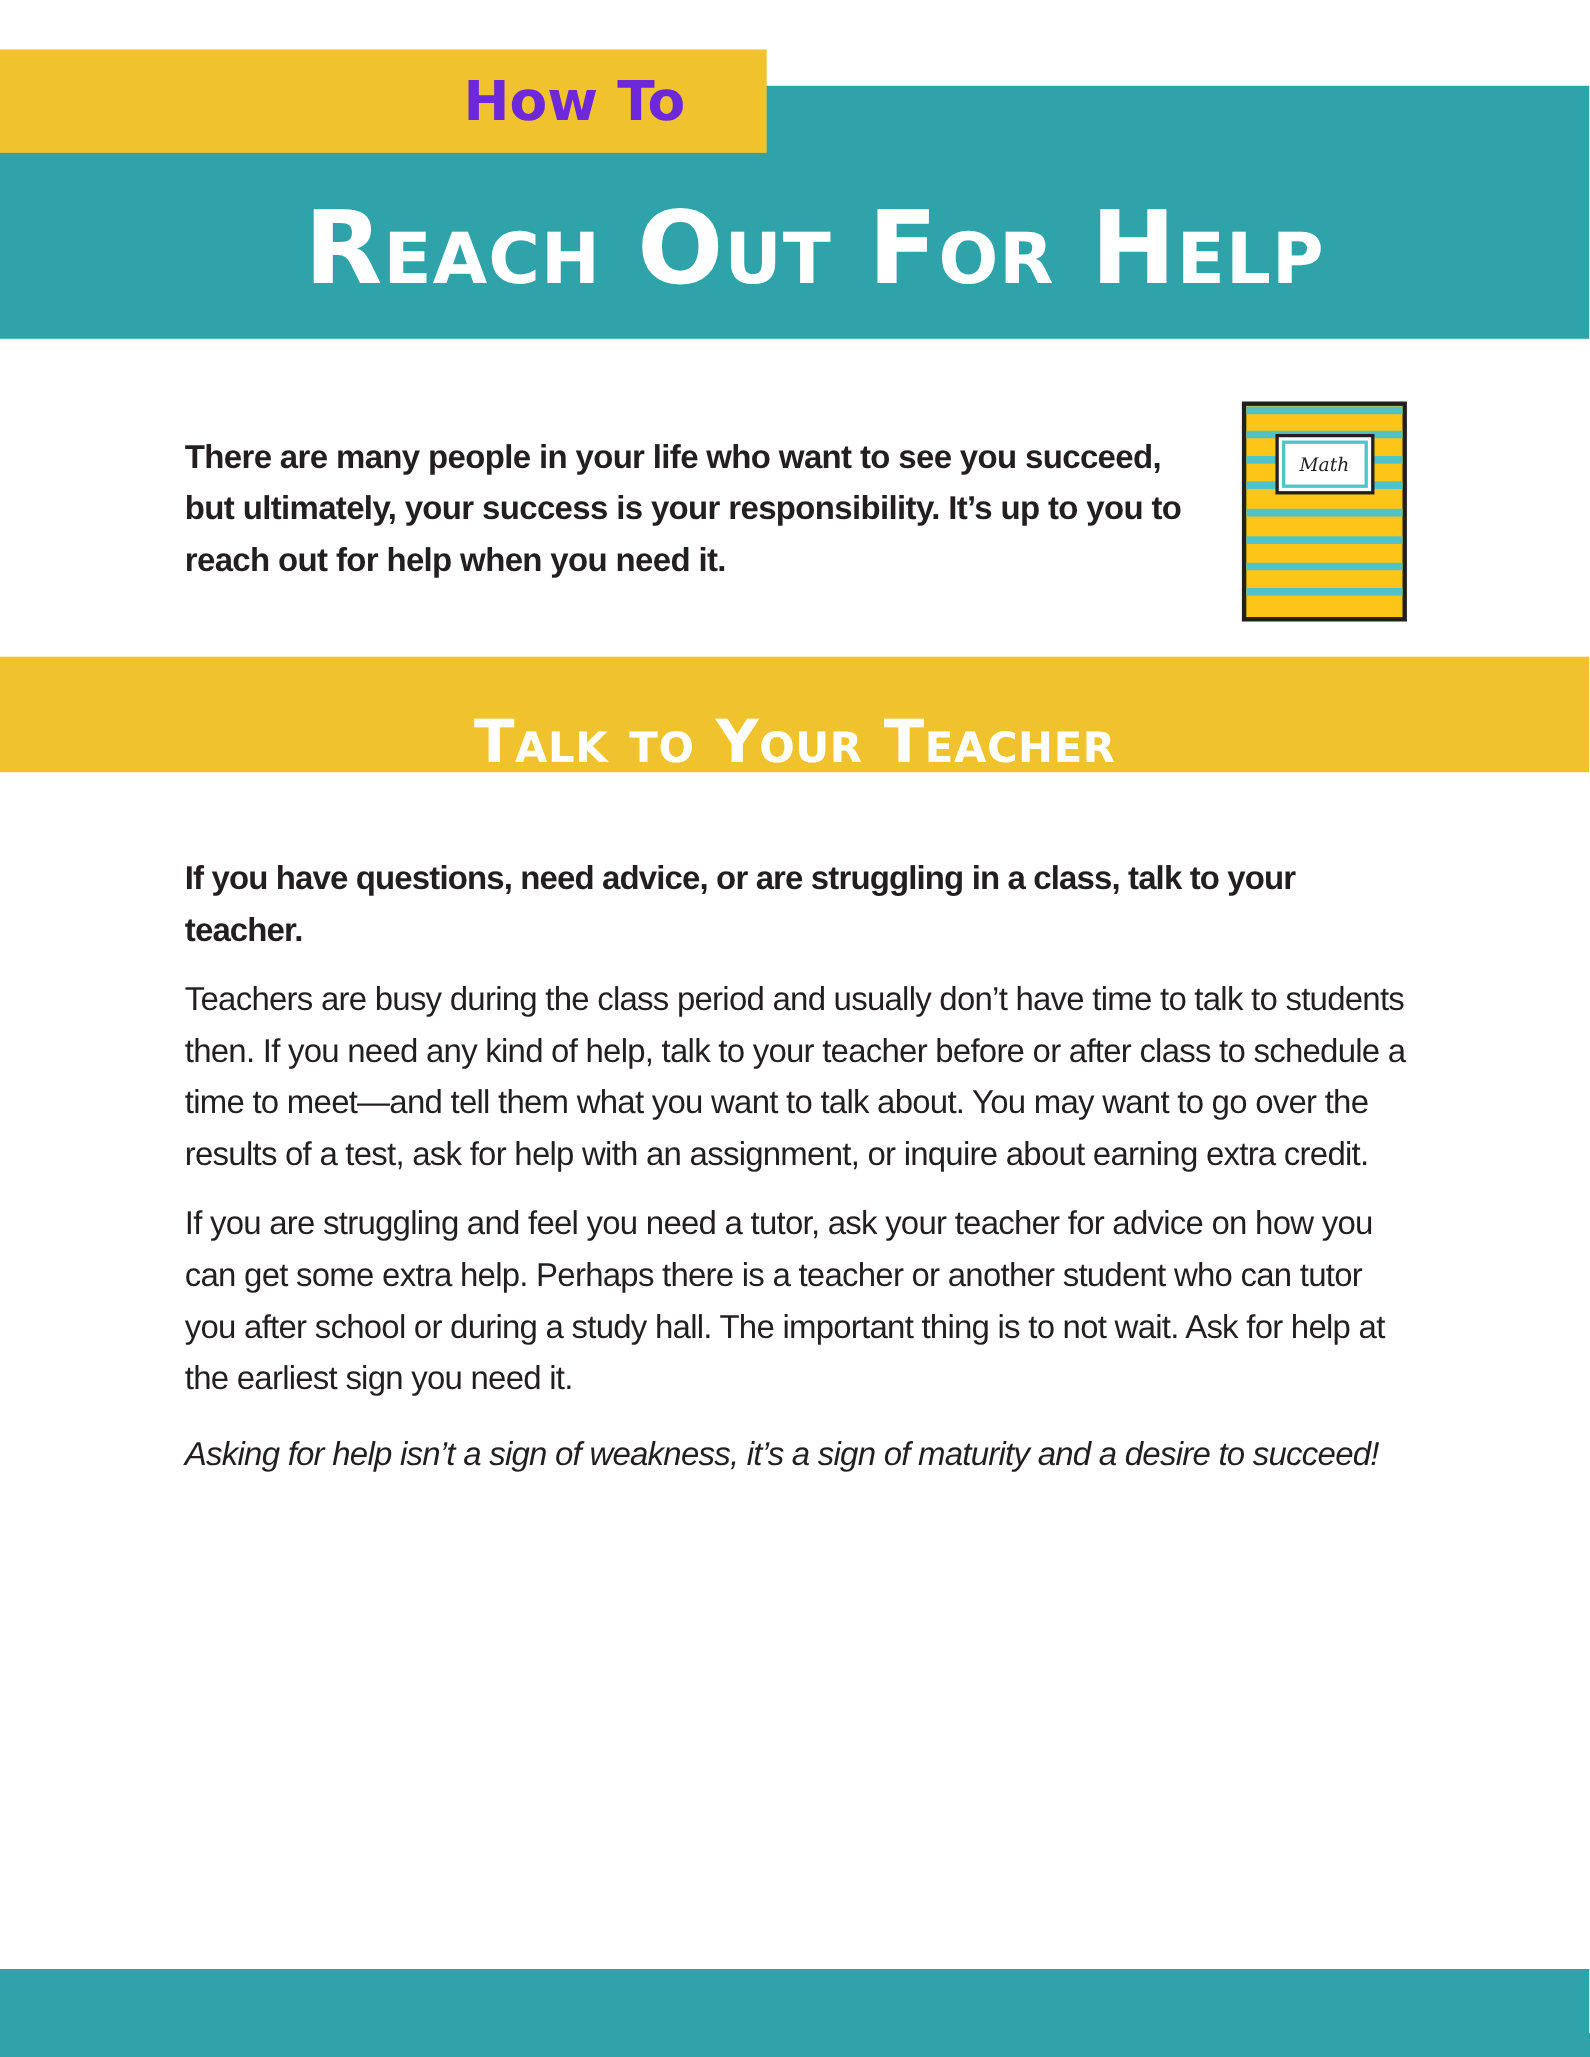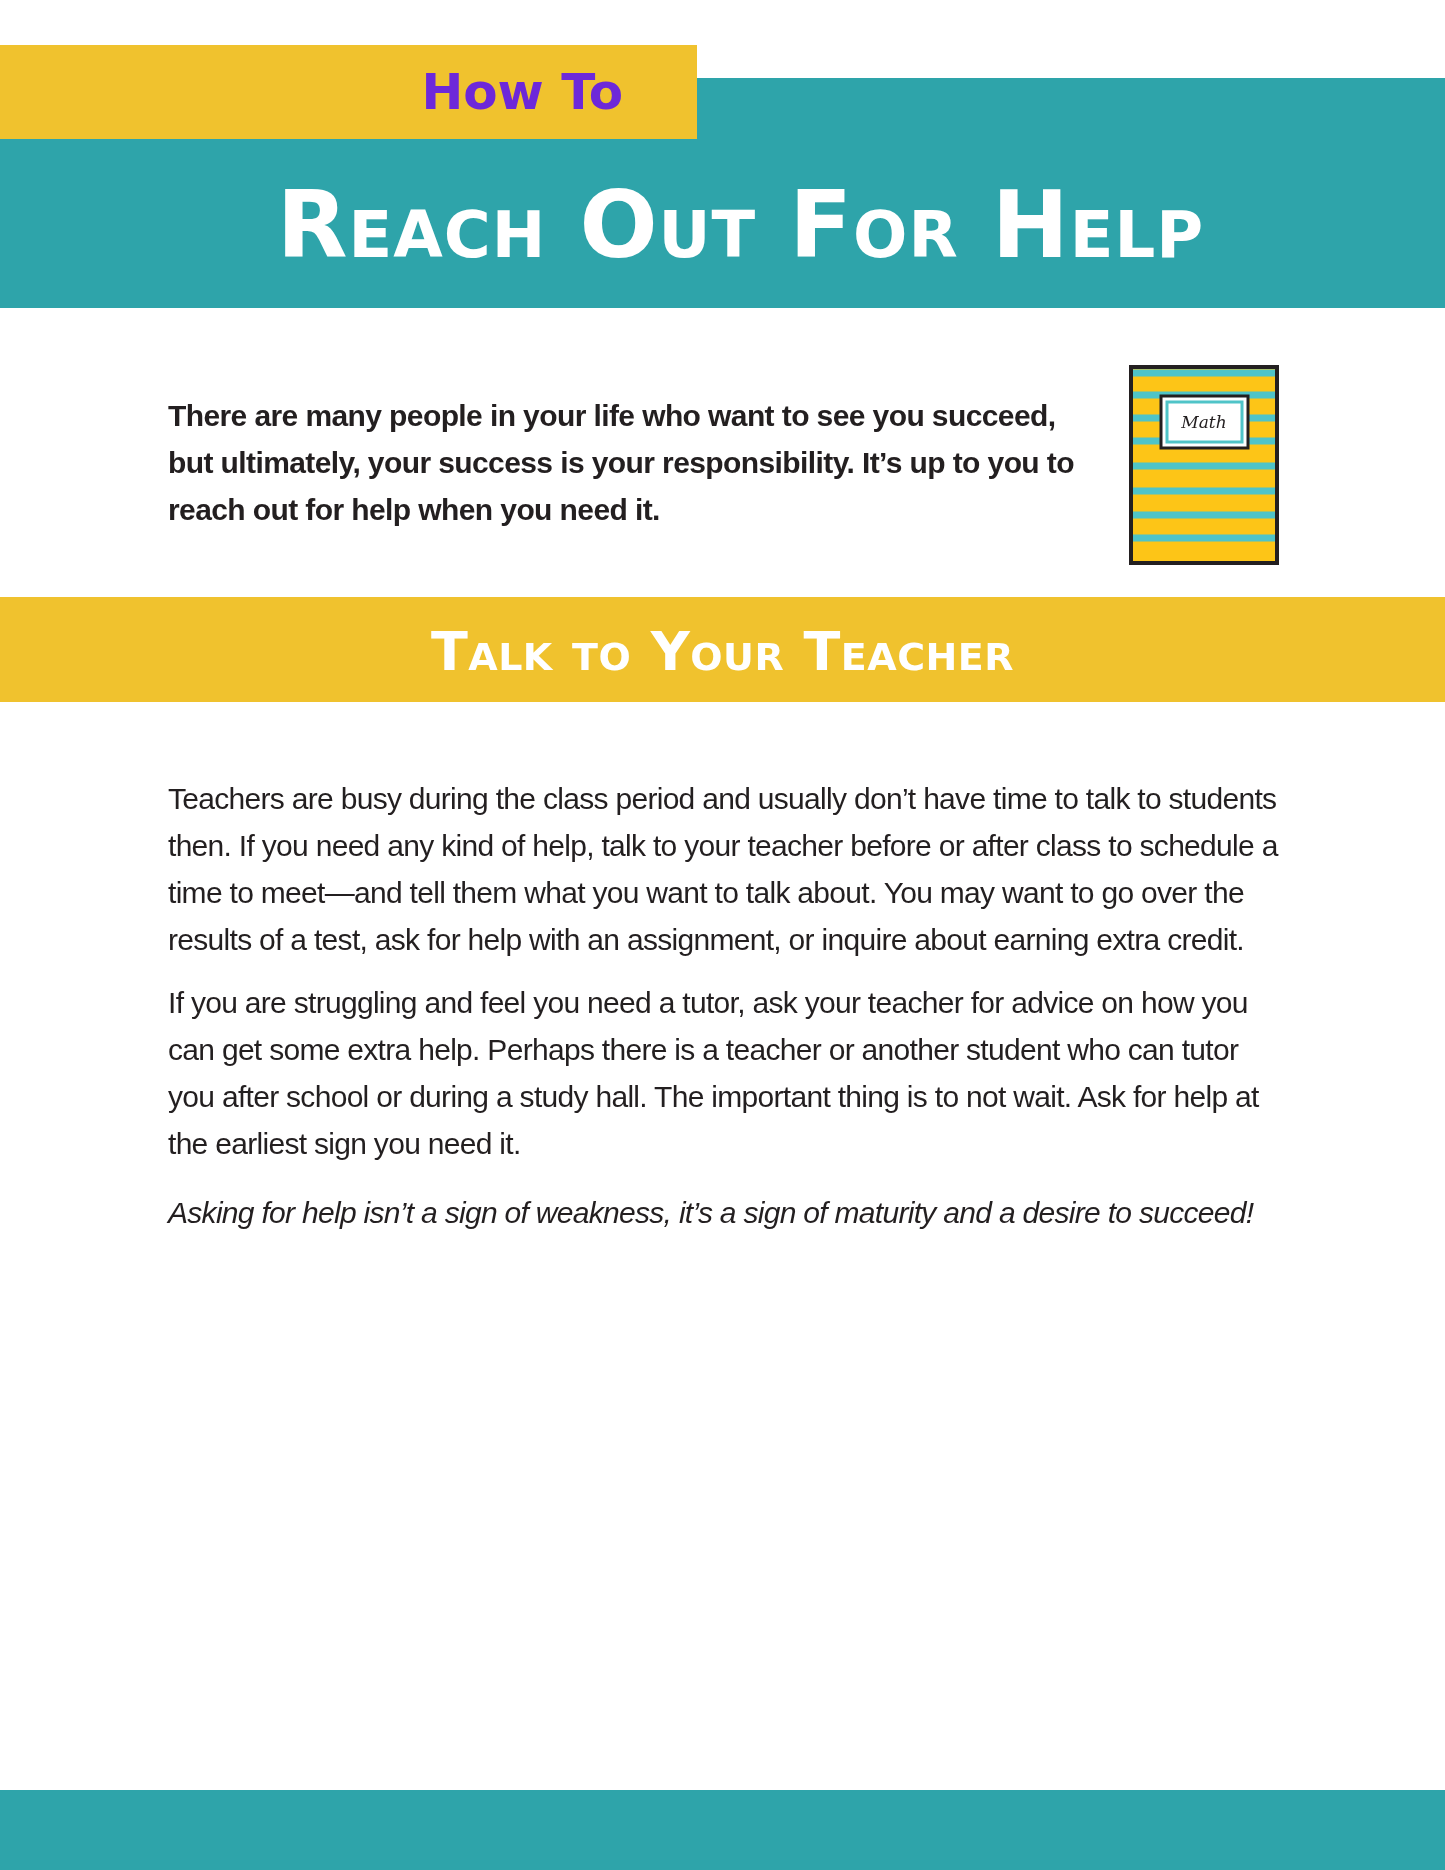--- a/index.html
+++ b/index.html
@@ -31,21 +31,21 @@
       position: absolute; left: 168px; top: 392px; width: 920px;
       font-size: 30px; font-weight: bold; line-height: 47px; letter-spacing: -0.6px;
     }
     .notebook {
       position: absolute; left: 1128px; top: 364px; width: 152px; height: 202px;
     }
 
     .section-band {
       position: absolute; left: 0; top: 597px; width: 1445px; height: 105px;
       background: var(--yellow);
-      display: flex; align-items: center; justify-content: center;
+      display: flex; align-items: flex-end; justify-content: center;
     }
     .section-title {
       color: #ffffff; font-family: "DejaVu Sans", sans-serif; font-weight: bold;
       font-size: 54px; font-variant: small-caps; line-height: 1; letter-spacing: 0.5px;
       padding-top: 4px;
     }
 
     .body {
       position: absolute; left: 168px; top: 775px; width: 1120px;
       font-size: 30px; line-height: 47px; letter-spacing: -0.7px;
@@ -89,18 +89,19 @@
     <rect x="39" y="38" width="75" height="40" fill="#ffffff" stroke="#4FC4C8" stroke-width="3"></rect>
     <text x="76" y="64" text-anchor="middle" font-family="DejaVu Serif, serif" font-style="italic" font-size="17" fill="#231f20">Math</text>
   </svg>
 </div>
 
 <div class="section-band">
   <h2 class="section-title">Talk to Your Teacher</h2>
 </div>
 
 <div class="body">
+  <p class="lead">If you have questions, need advice, or are struggling in a class, talk to your teacher.</p>
   <p>Teachers are busy during the class period and usually don’t have time to talk to students then. If you need any kind of help, talk to your teacher before or after class to schedule a time to meet—and tell them what you want to talk about. You may want to go over the results of a test, ask for help with an assignment, or inquire about earning extra credit.</p>
   <p>If you are struggling and feel you need a tutor, ask your teacher for advice on how you can get some extra help. Perhaps there is a teacher or another student who can tutor you after school or during a study hall. The important thing is to not wait. Ask for help at the earliest sign you need it.</p>
   <p class="italic">Asking for help isn’t a sign of weakness, it’s a sign of maturity and a desire to succeed!</p>
 </div>
 
 <div class="footer-band"></div>
 
 </body></html>

